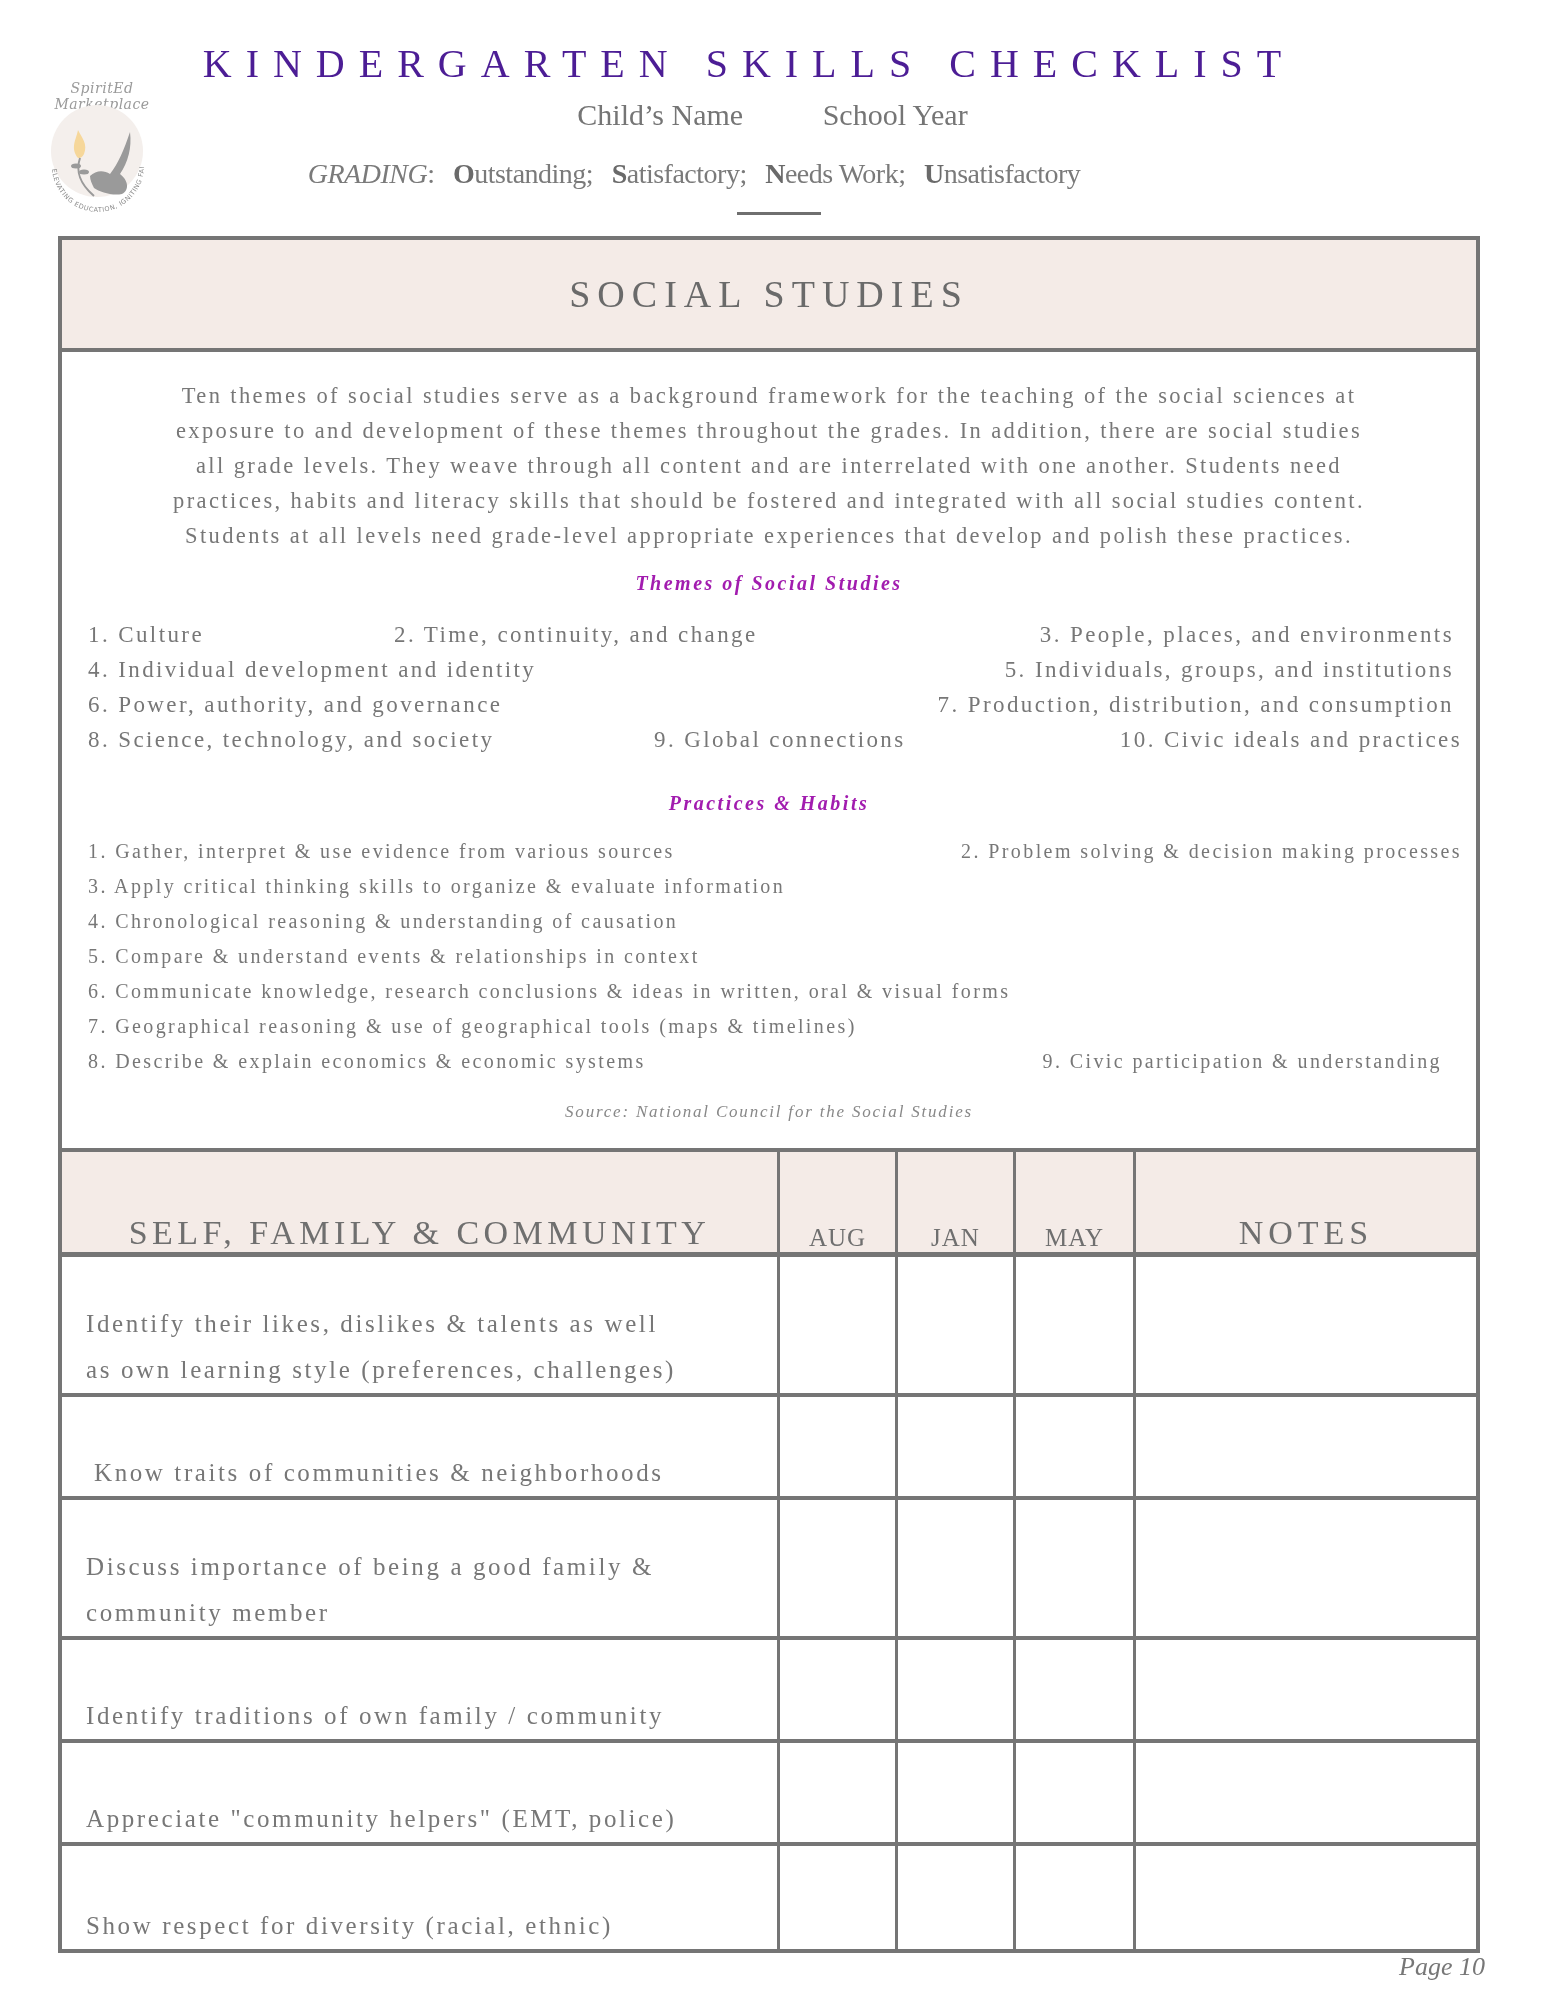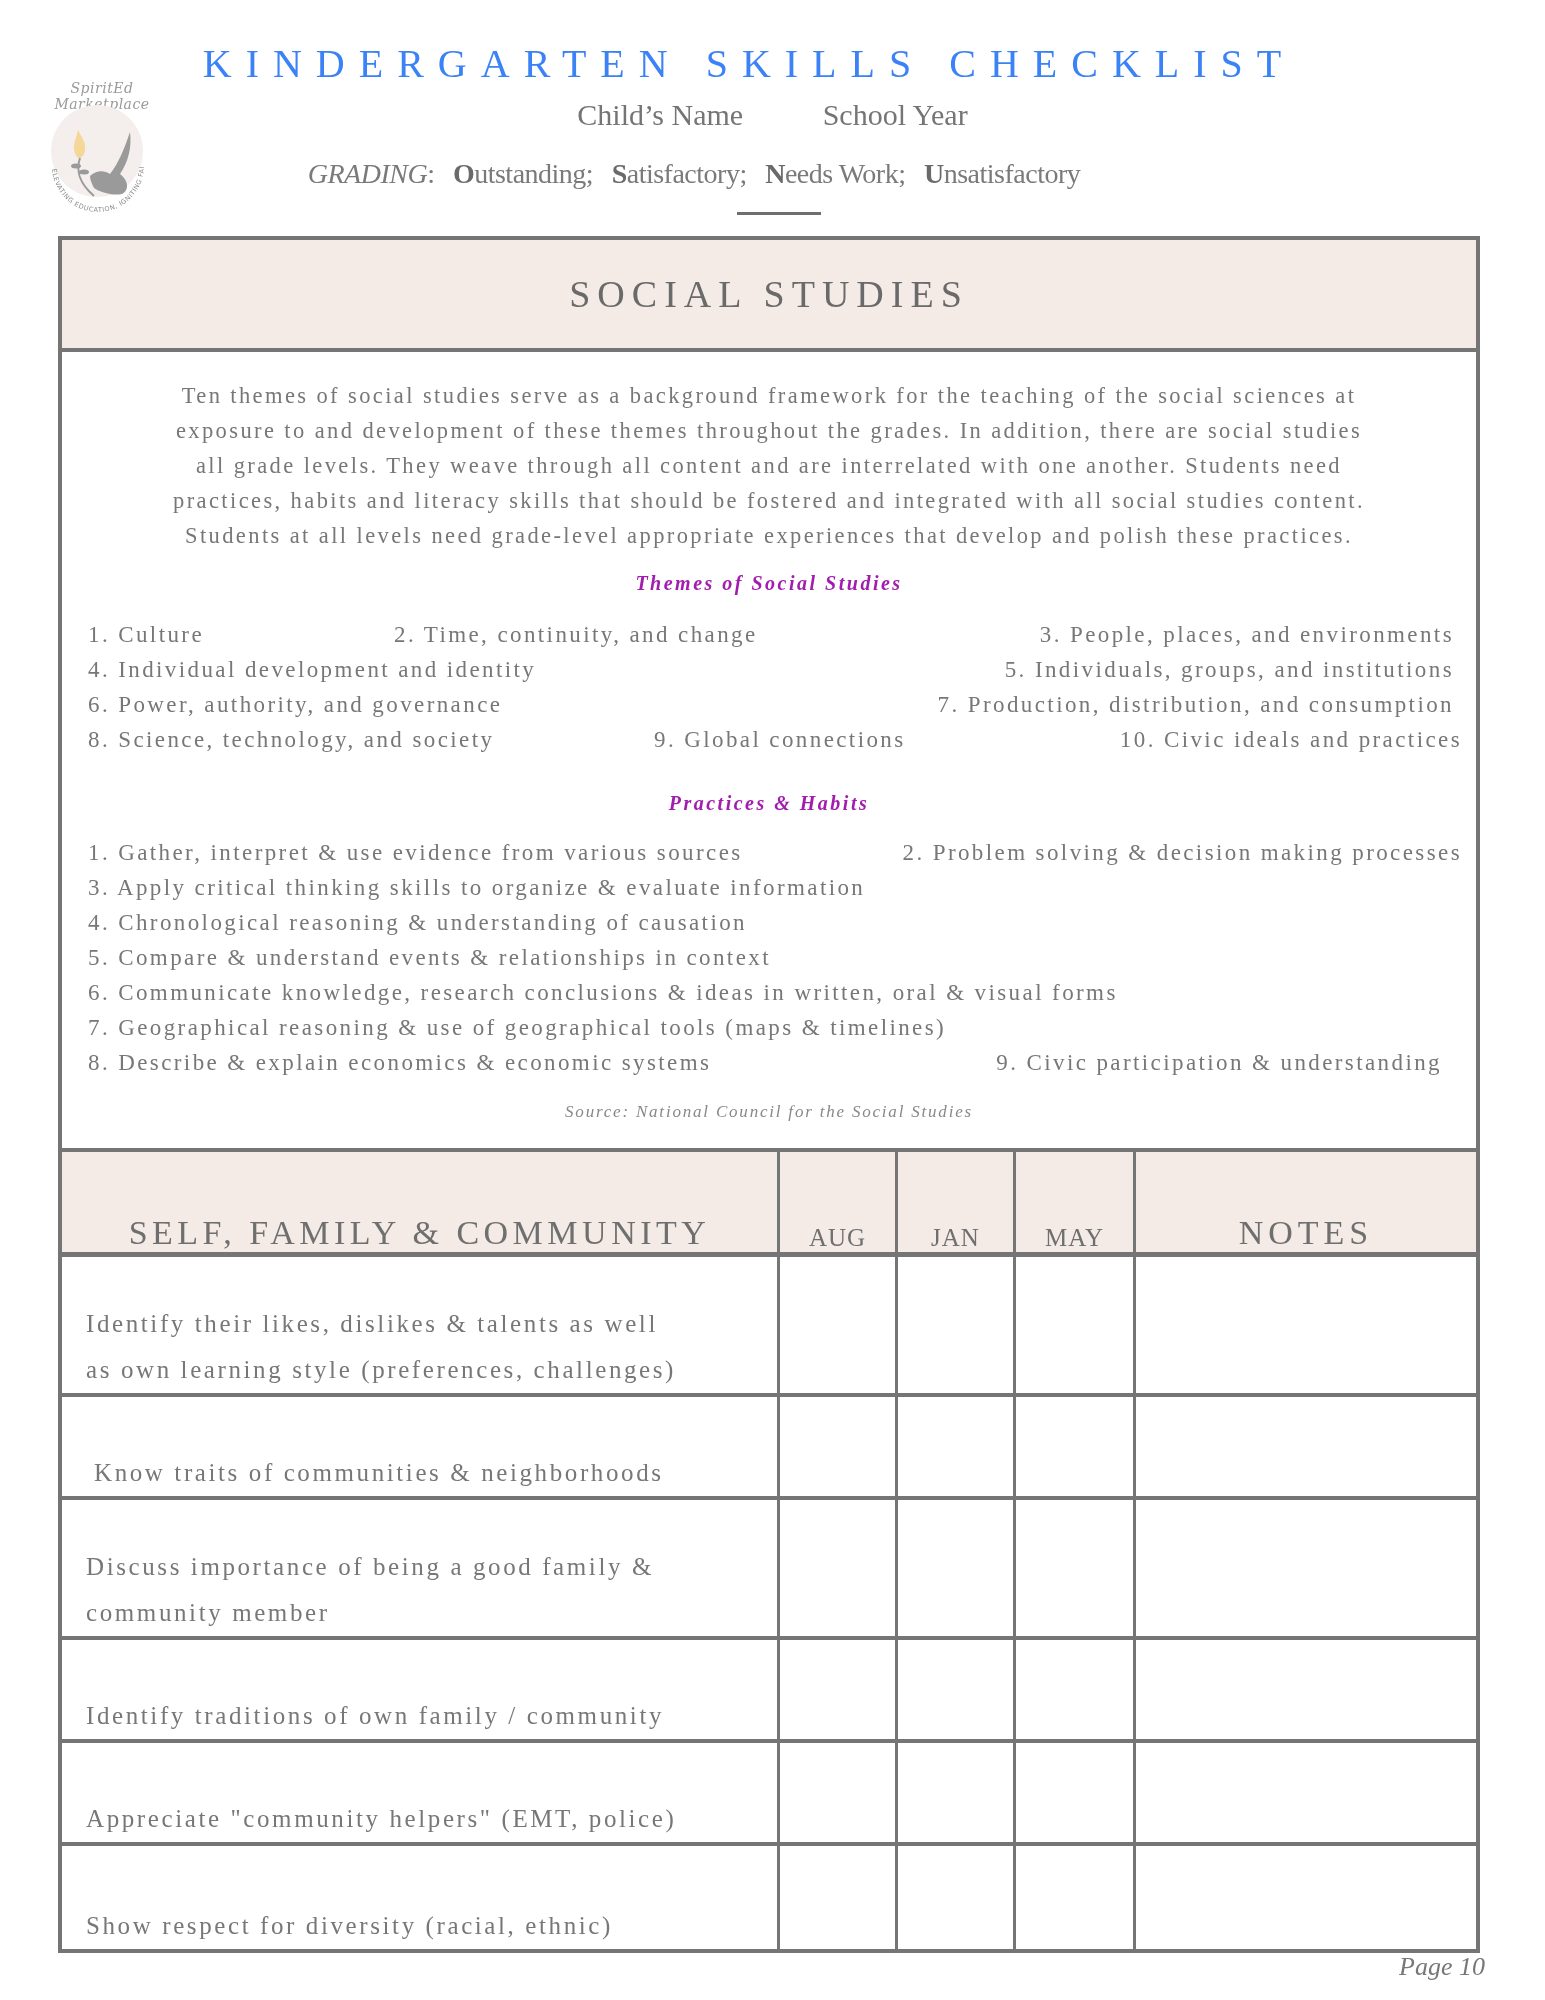--- a/index.html
+++ b/index.html
@@ -5,42 +5,42 @@
     html, body { margin: 0; padding: 0; background: #ffffff; }
     body { width: 1545px; height: 2000px; position: relative; overflow: hidden; color: #6f6f6f; }
 
     
     .logo { position: absolute; left: 22px; top: 80px; width: 160px; height: 140px; }
     .logo-script { position: absolute; left: 0; top: 0; width: 160px; text-align: center; font-family: "DejaVu Serif", serif; font-style: italic; font-size: 14px; color: #9a9a9a; letter-spacing: 0.5px; }
     .logo-circle { position: absolute; left: 29px; top: 25px; width: 92px; height: 92px; border-radius: 50%; background: #f4efec; }
     .logo-svg { position: absolute; left: 16px; top: 20px; width: 120px; height: 120px; }
 
     
-    .title { position: absolute; left: 0; width: 1484px; top: 40px; text-align: center; font-family: "Liberation Serif", serif; font-size: 40px; letter-spacing: 14px; color: #3b82f6; text-indent: 14px; }
+    .title { position: absolute; left: 0; width: 1484px; top: 40px; text-align: center; font-family: "Liberation Serif", serif; font-size: 40px; letter-spacing: 14px; color: #4c1d95; text-indent: 14px; }
     .subline { position: absolute; left: 0; width: 1545px; top: 98px; text-align: center; font-family: "Liberation Serif", serif; font-size: 30px; color: #757575; }
     .subline span { margin: 0 36px; }
     .grading { position: absolute; left: 0; width: 1388px; top: 158px; text-align: center; font-family: "Liberation Serif", serif; font-size: 28px; color: #7a7a7a; letter-spacing: -0.5px; }
     .grading .gl { font-style: italic; }
     .grading b { font-weight: bold; color: #6a6a6a; }
     .grading .item { margin-left: 12px; }
     .rule { position: absolute; left: 737px; top: 212px; width: 84px; height: 3px; background: #6f6f6f; }
 
     
     .frame { position: absolute; left: 58px; top: 236px; width: 1422px; height: 1717px; border: 4px solid #757575; box-sizing: border-box; }
     .banner { position: absolute; left: 0; top: 0; right: 0; height: 108px; background: #f4ebe7; border-bottom: 4px solid #757575; display: flex; align-items: center; justify-content: center; }
     .banner-title { font-family: "Liberation Serif", serif; font-size: 38px; letter-spacing: 7px; color: #6a6a6a; }
 
     .intro { position: absolute; left: 12px; right: 12px; top: 138px; text-align: center; font-family: "Liberation Serif", serif; font-size: 22.5px; line-height: 35px; letter-spacing: 2.4px; color: #777; }
 
     .subhead { position: absolute; left: 0; right: 0; text-align: center; font-family: "Liberation Serif", serif; font-style: italic; font-weight: bold; font-size: 20px; letter-spacing: 2.5px; color: #a21caf; }
     .themes { position: absolute; left: 26px; right: 22px; top: 382px; font-family: "Liberation Serif", serif; font-size: 23px; letter-spacing: 2.4px; color: #777; }
     .themes .row { position: relative; height: 35px; }
     .themes .c { position: absolute; white-space: nowrap; top: 0; }
 
-    .practices { position: absolute; left: 26px; right: 22px; top: 600px; font-family: "Liberation Serif", serif; font-size: 23px; letter-spacing: 2.4px; color: #777; }
+    .practices { position: absolute; left: 26px; right: 22px; top: 600px; font-family: "Liberation Serif", serif; font-size: 20px; letter-spacing: 2.4px; color: #777; }
     .practices .row { position: relative; height: 35px; }
     .practices .c { position: absolute; white-space: nowrap; top: 0; }
 
     .source { position: absolute; left: 0; right: 0; top: 862px; text-align: center; font-family: "Liberation Serif", serif; font-style: italic; font-size: 17px; letter-spacing: 1.8px; color: #888; }
 
     
     .table { position: absolute; left: 0; right: 0; top: 908px; bottom: 0; border-top: 4px solid #757575; }
     .thead { position: absolute; left: 0; right: 0; top: 0; height: 100px; background: #f4ebe7; border-bottom: 5px solid #757575; }
     .col { position: absolute; top: 0; bottom: 0; display: flex; align-items: flex-end; justify-content: center; box-sizing: border-box; }
     .c-skill { left: 0; width: 718px; border-right: 3px solid #757575; }

